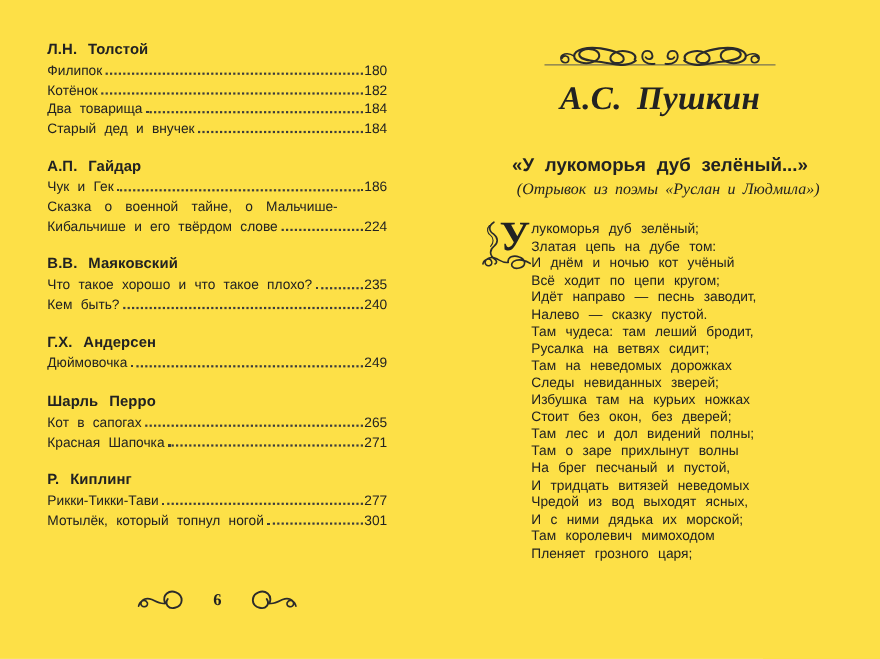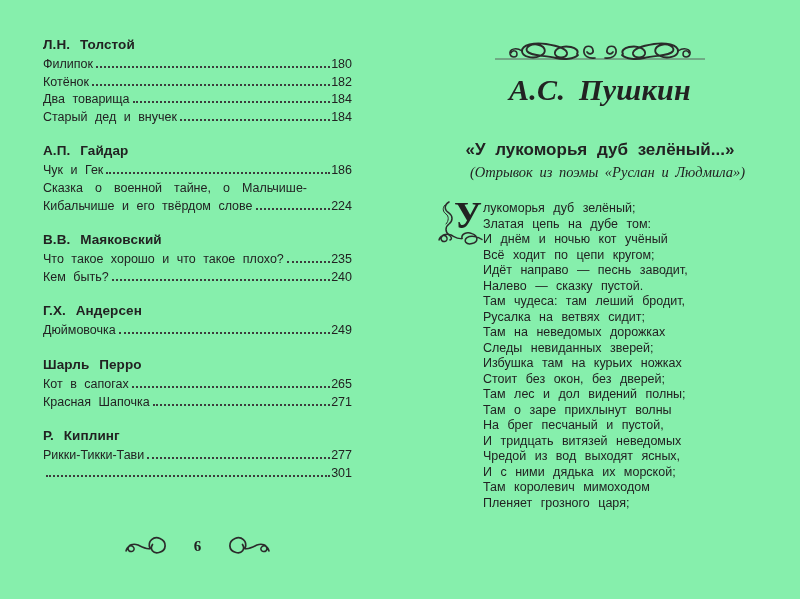--- a/index.html
+++ b/index.html
@@ -1,17 +1,17 @@
 <!DOCTYPE html>
 <html><head>
 <meta charset="utf-8">
 <style>
   html,body { margin:0; padding:0; background:#ffffff; }
   .book {
-    position:relative; width:800px; height:599px; background:#86efac;
+    position:relative; width:800px; height:599px; background:#fde047;
     font-family:"Liberation Sans","DejaVu Sans",sans-serif; color:#222222;
     overflow:hidden;
   }
   
   .left-page { position:absolute; left:43px; top:36px; width:309px; }
   .toc-section + .toc-section { margin-top:16px; }
   .toc-author {
     margin:0 0 2px 0; font-size:13.5px; font-weight:bold; line-height:18px;
     word-spacing:6px; letter-spacing:.1px;
   }
@@ -147,20 +147,21 @@
     </section>
 
     <section class="toc-section">
       <h3 class="toc-author">Р. Киплинг</h3>
       <div class="toc-row">
         <span class="toc-title">Рикки-Тикки-Тави</span>
         <span class="toc-leader"></span>
         <span class="toc-page">277</span>
       </div>
       <div class="toc-row">
+        <span class="toc-title">Мотылёк, который топнул ногой</span>
         <span class="toc-leader"></span>
         <span class="toc-page">301</span>
       </div>
     </section>
   </div>
 
   <div class="toc-footer">
     <span>
       <svg width="44" height="22" viewBox="0 0 44 22" fill="none" stroke="#2b2b2b" stroke-linecap="round">
         <path stroke-width="1.5" d="M2 16 C3 11 8 9 10 13 C11 17 5 18 4 14 C4 10 9 8 14 10 C18 12 22 14.5 26 13.5"></path>

